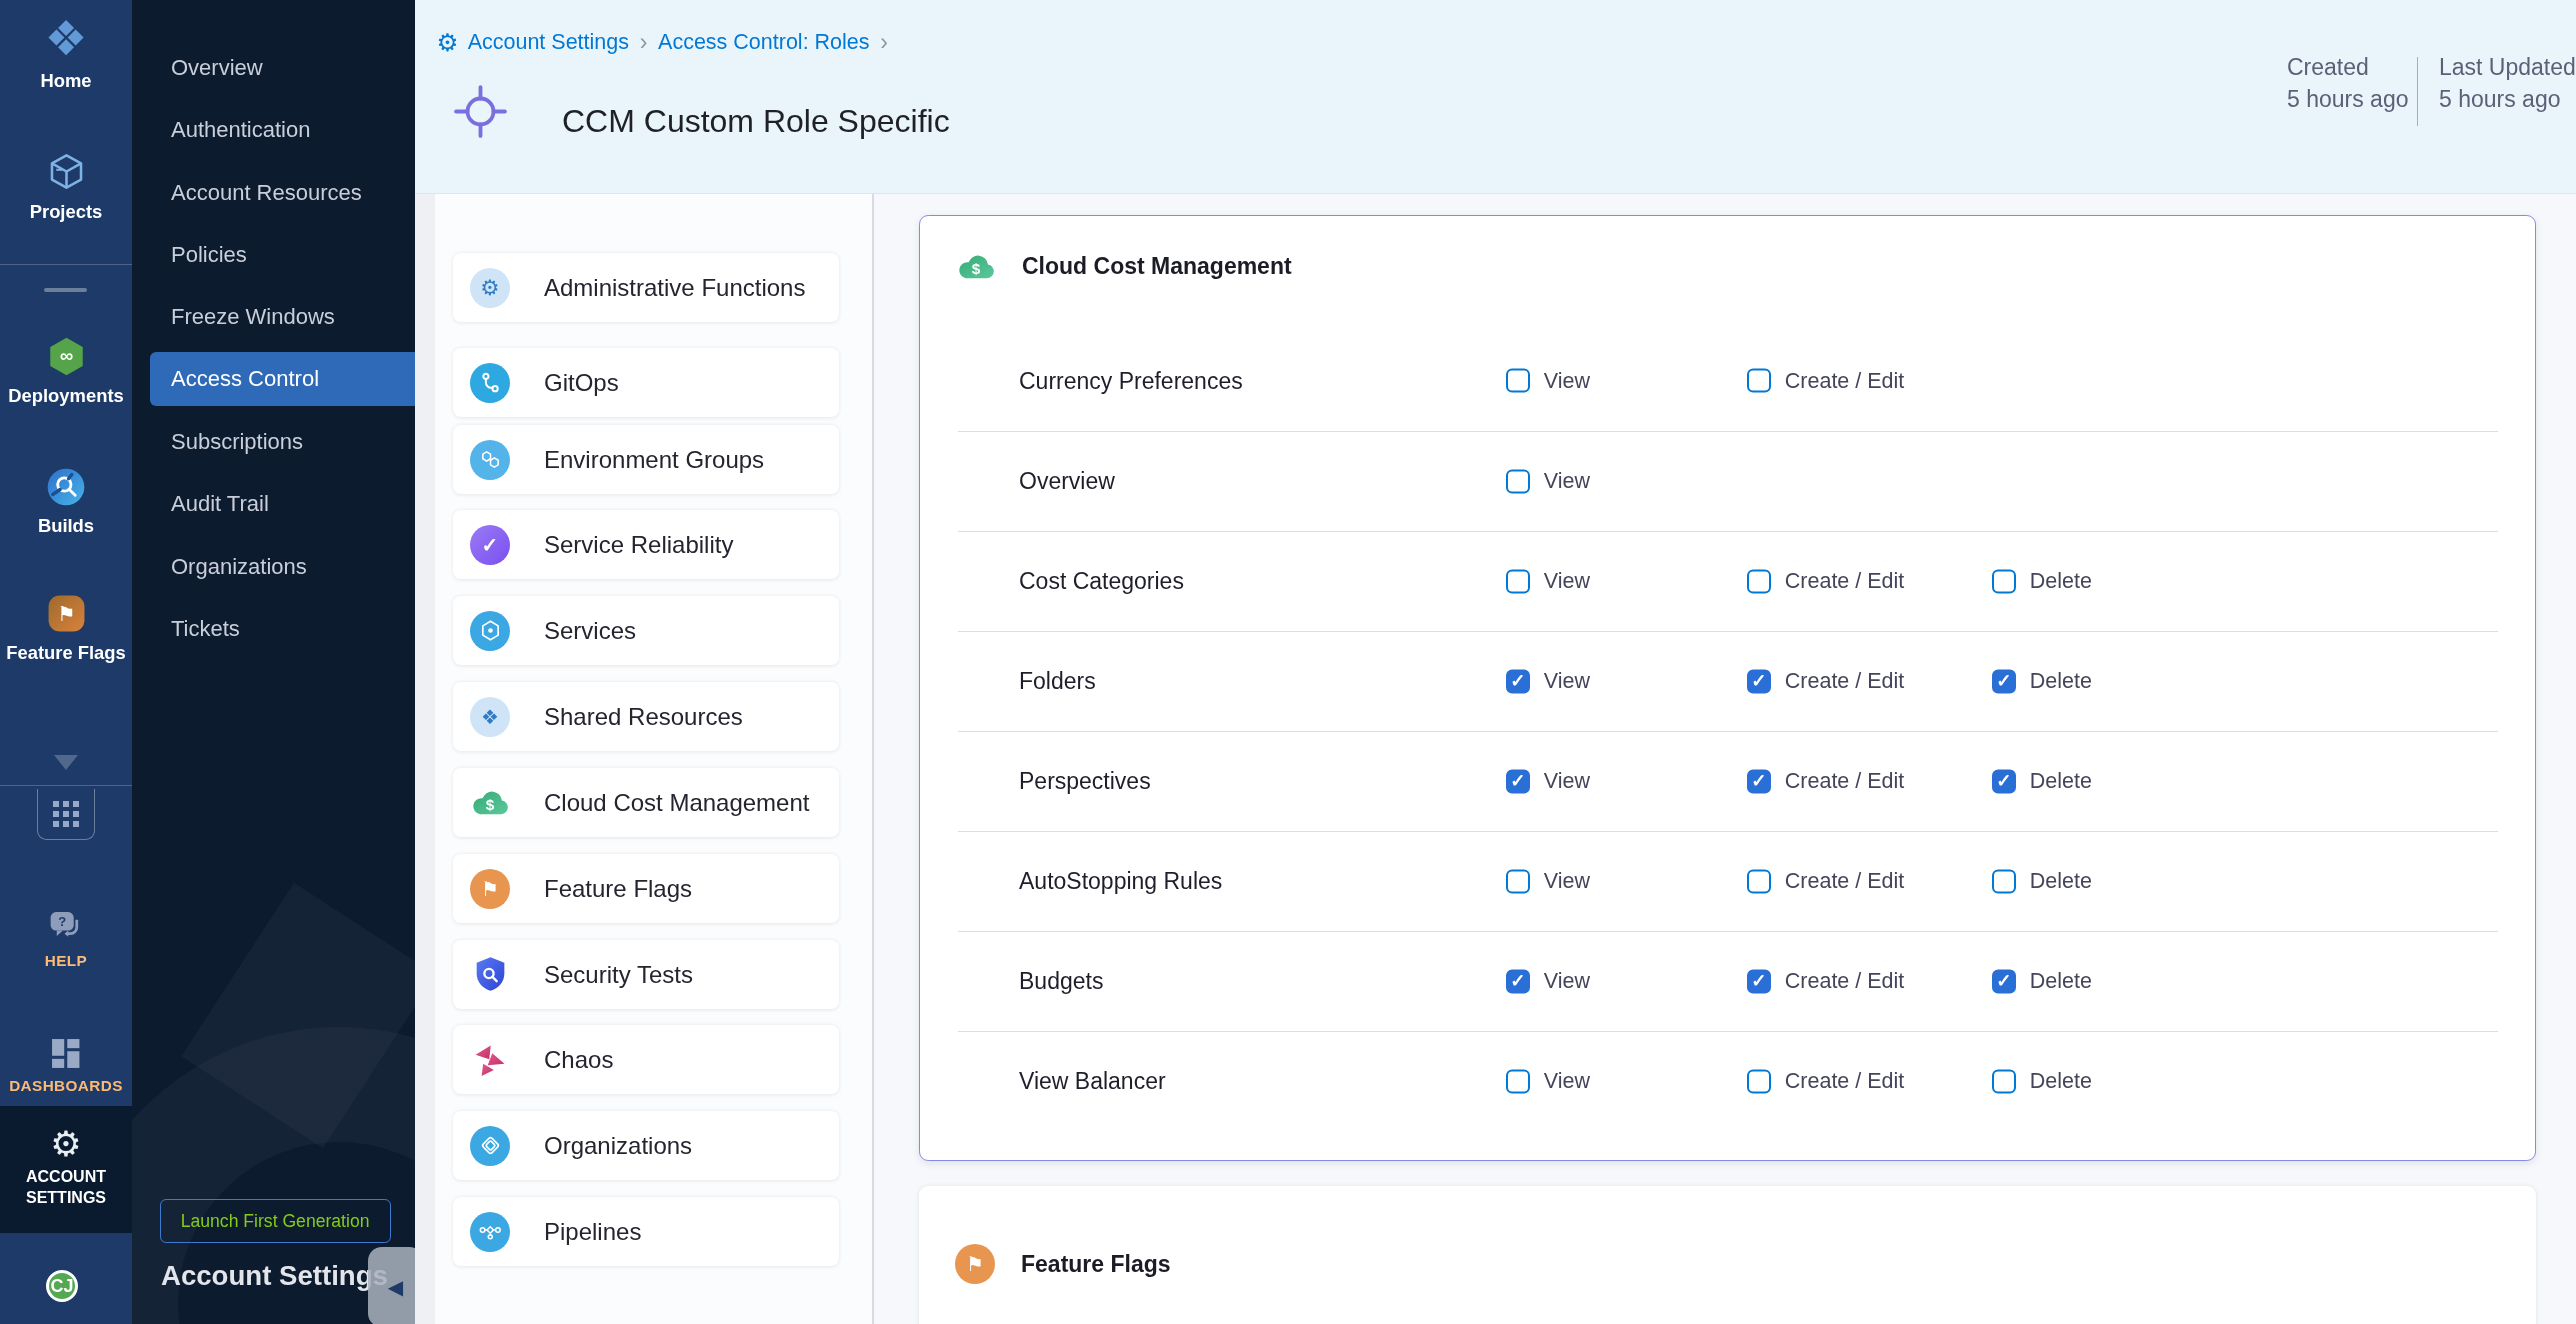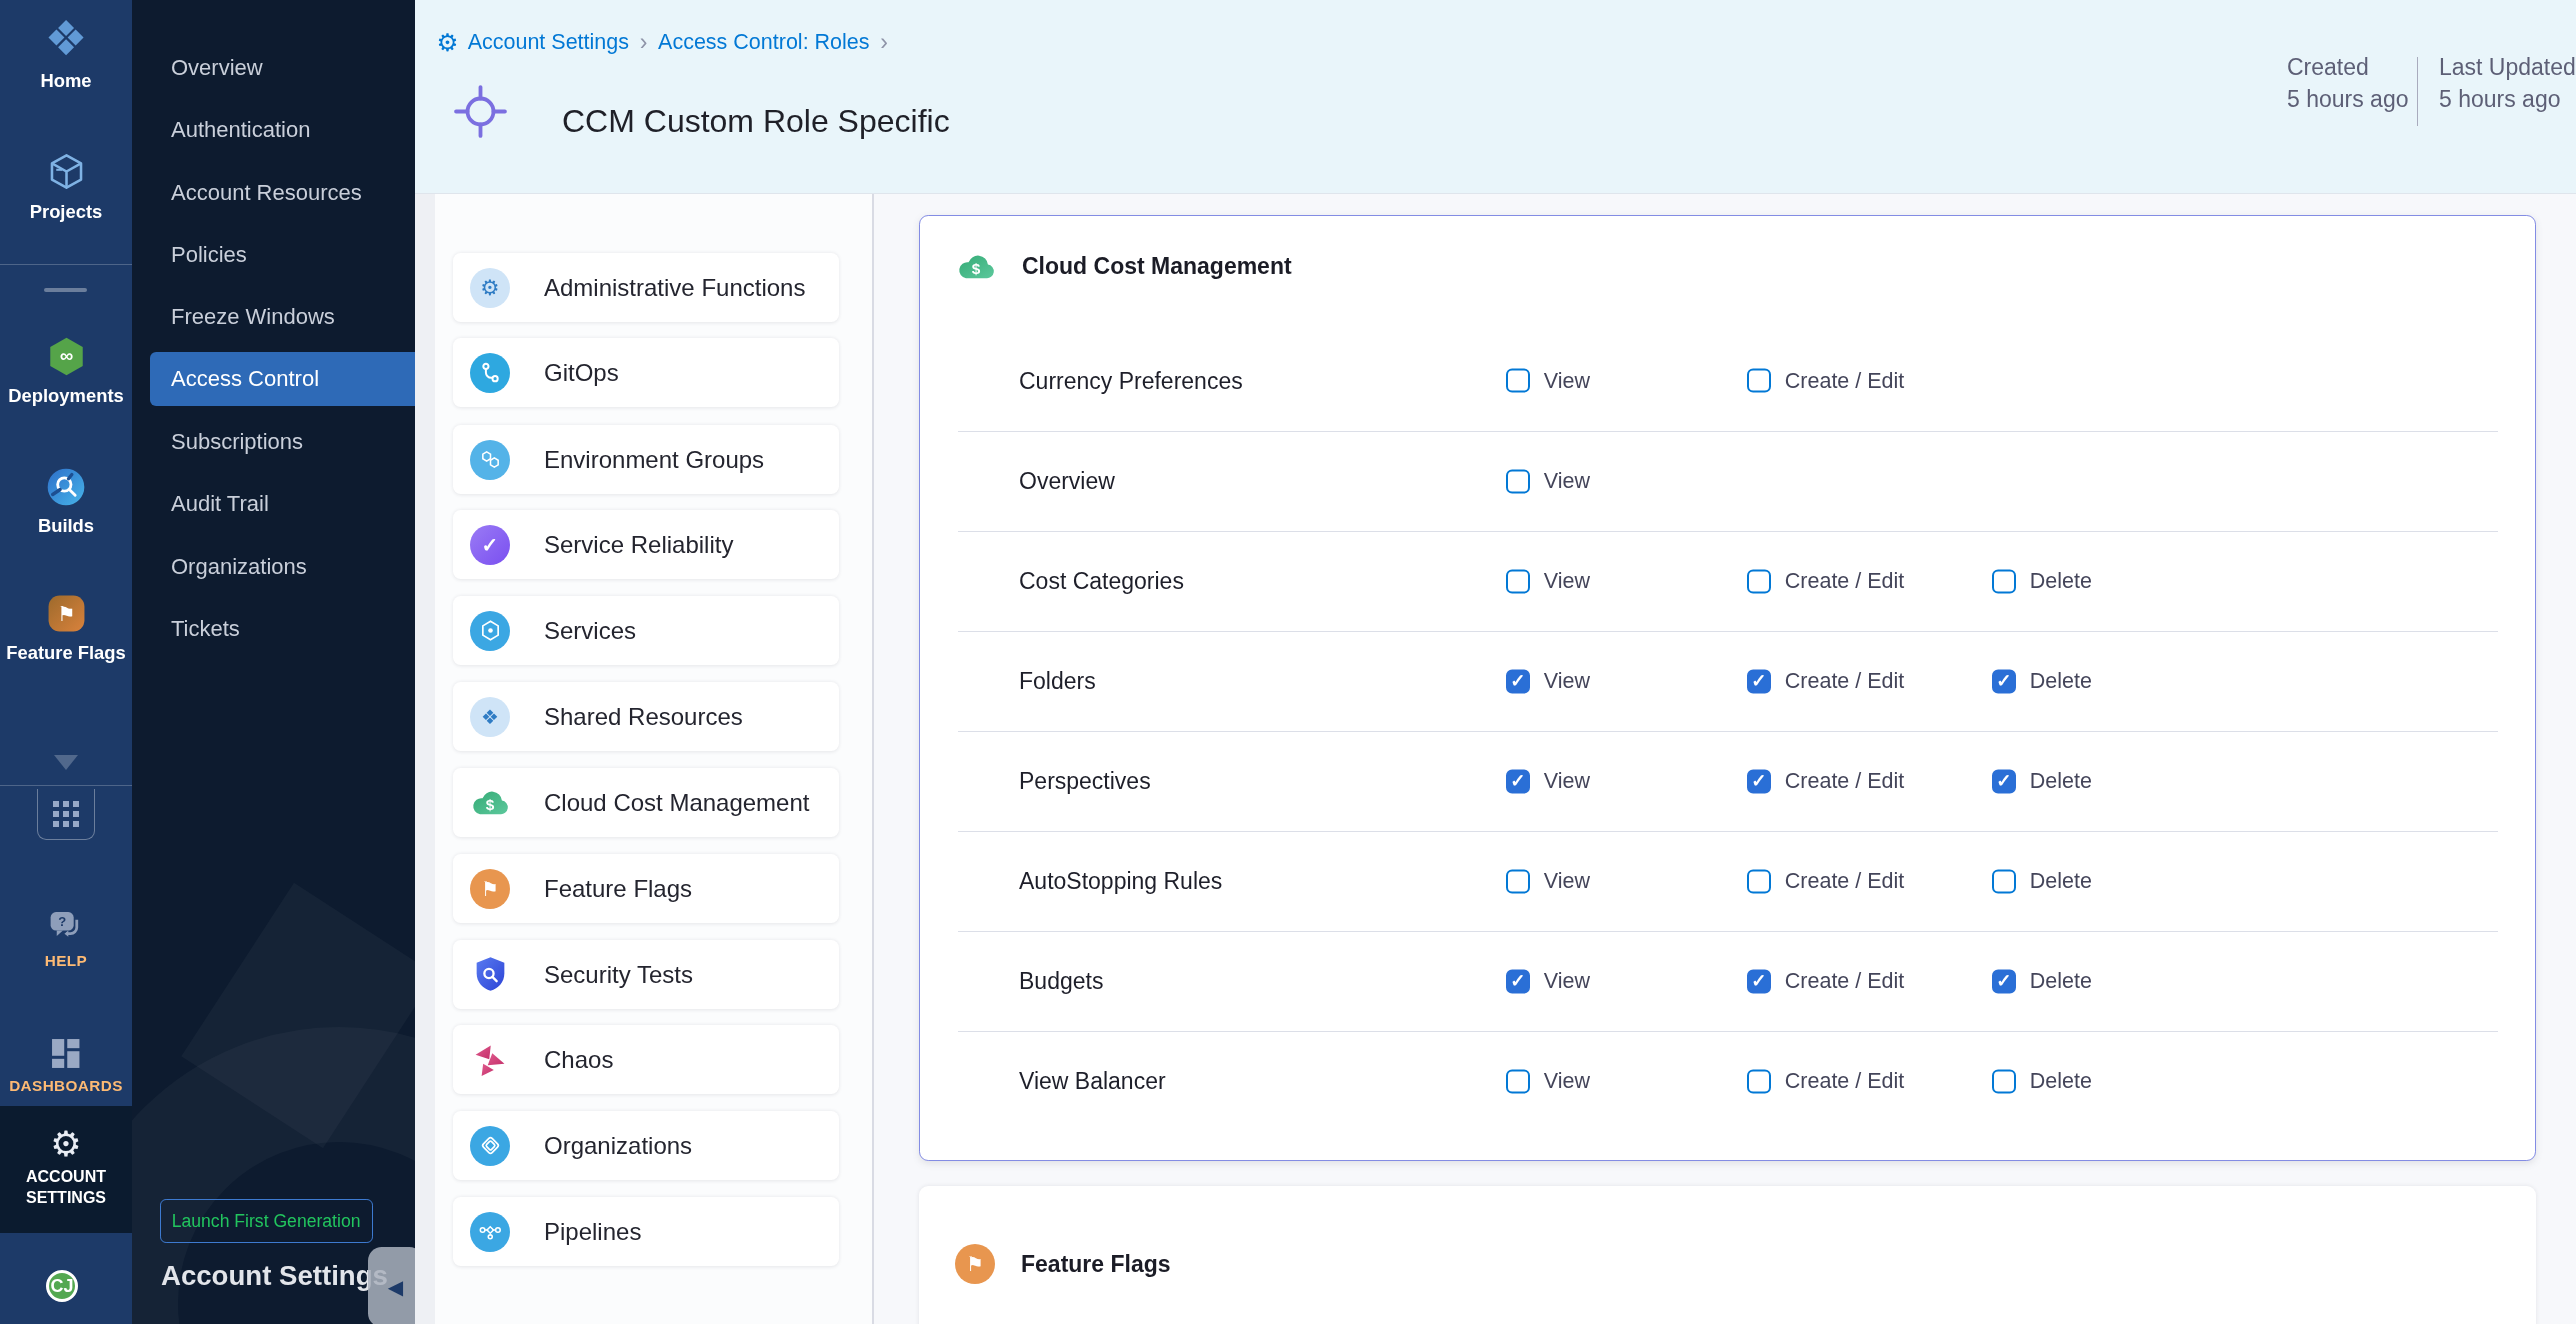--- a/index.html
+++ b/index.html
@@ -33,22 +33,22 @@
   #sidebar { position:absolute; left:132px; top:0; width:283px; height:1324px; background:#0d1b2f;
              overflow:hidden; z-index:15; }
   .wm-ring { position:absolute; left:-69px; top:1027px; width:552px; height:552px; border-radius:50%;
              border:115px solid rgba(255,255,255,0.035); }
   .wm-tooth { position:absolute; left:92px; top:912px; width:169px; height:207px;
               background:rgba(255,255,255,0.035); transform:rotate(33deg); }
   .nav-item { position:absolute; left:0; width:283px; height:54px; display:flex; align-items:center;
               color:#c9cfda; font-size:22px; padding-left:39px; cursor:pointer; }
   .nav-item.selected { left:17.6px; width:266px; padding-left:21.5px; background:#2e6ab7; border-radius:6.1px 0 0 6.1px;
                        color:#ffffff; }
-  #launch-btn { position:absolute; left:27.6px; top:1199px; width:213px; height:44px; border:1.5px solid #3d7ad0;
-                border-radius:6.1px; background:transparent; color:#22c55e; font-size:17.6px;
+  #launch-btn { position:absolute; left:27.6px; top:1199px; width:231px; height:44px; border:1.5px solid #3d7ad0;
+                border-radius:6.1px; background:transparent; color:#84cc16; font-size:17.6px;
                 font-family:"Liberation Sans", sans-serif; cursor:pointer; }
   #sidebar-title { position:absolute; left:29px; top:1260px; color:#e2e5ea; font-size:27.6px; font-weight:bold; }
   #collapse-pill { position:absolute; left:236px; top:1247px; width:55px; height:80px; background:rgba(170,178,189,0.85);
                    border-radius:13.8px; display:flex; align-items:center; justify-content:center;
                    color:#1d3a68; font-size:20px; cursor:pointer; }
 
   
   #header { position:absolute; left:415px; top:0; width:2161px; height:194px; background:#e9f5fa;
             border-bottom:0.8px solid #dfe5ec; }
   #breadcrumb { position:absolute; left:21.5px; top:27.6px; display:flex; align-items:center; font-size:21.5px; }
@@ -293,21 +293,21 @@
   <div id="v-divider"></div>
   <div id="resource-list">
       <div class="res-card" style="top: 59px;">
         <span>
           <span class="res-icon" style="background:#cfe4f7;">
             <span style="color:#2f7cc4;font-size:21.5px;">⚙</span>
           </span>
         </span>
         <span class="res-label">Administrative Functions</span>
       </div>
-      <div class="res-card" style="top: 144px;">
+      <div class="res-card" style="top: 154px;">
         <span>
           <span class="res-icon" style="background:#2ea8e0;">
             <svg width="23" height="23" viewBox="0 0 30 30" fill="none" stroke="#fff" stroke-width="2.6">
               <circle cx="9" cy="7" r="3.4"></circle>
               <circle cx="21" cy="23" r="3.4"></circle>
               <path d="M9 10.5 V15 a7 7 0 0 0 7 7 h1.5"></path>
             </svg>
           </span>
         </span>
         <span class="res-label">GitOps</span>

